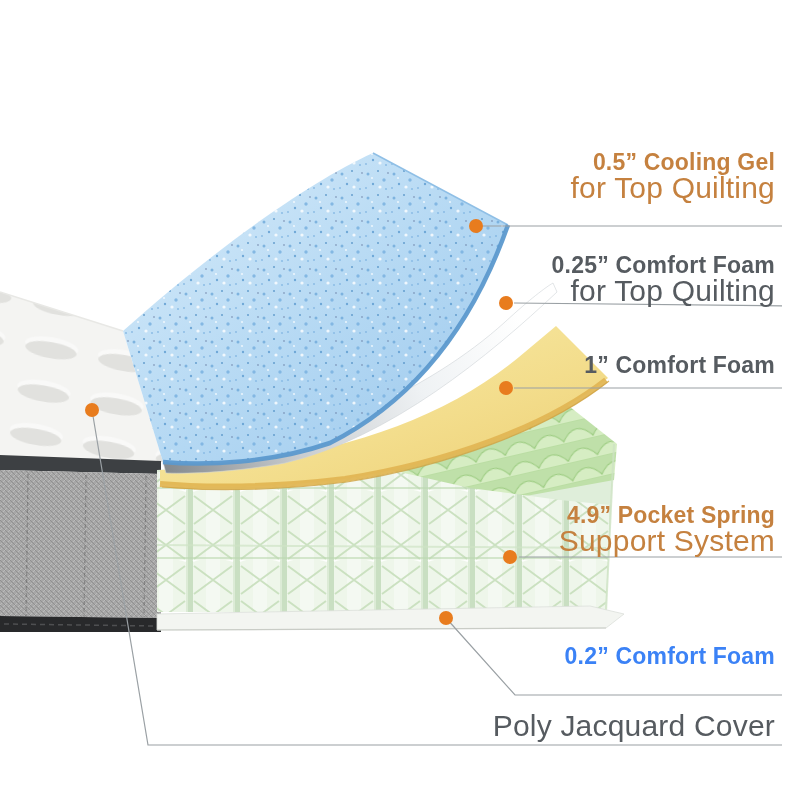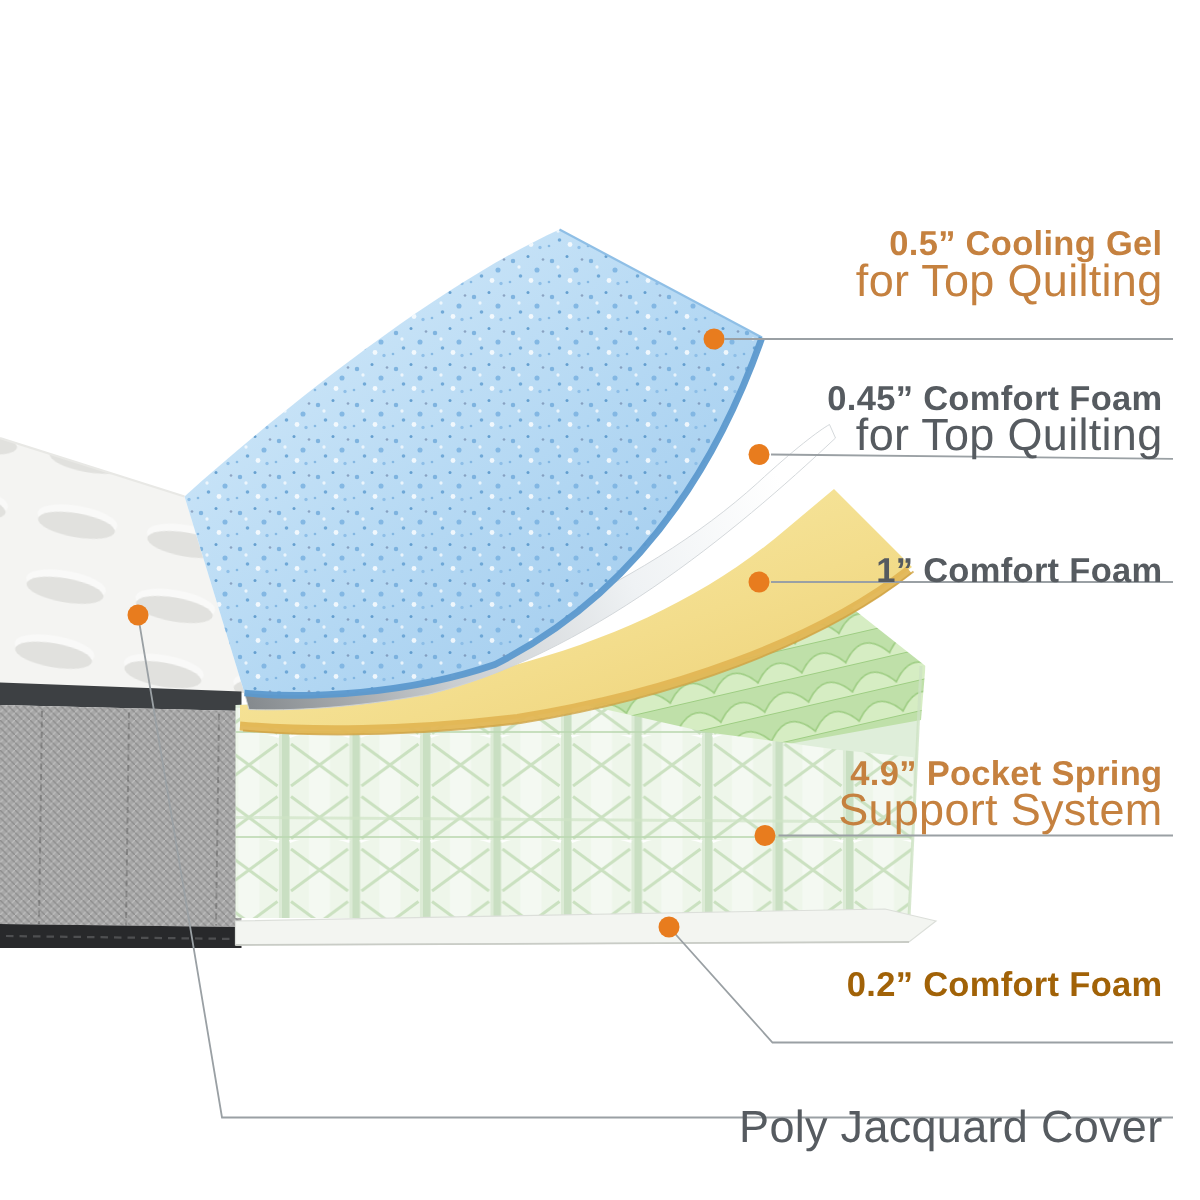--- a/index.html
+++ b/index.html
@@ -7,21 +7,21 @@
          font-family:"Liberation Sans",sans-serif;}
   .stage svg{position:absolute;left:0;top:0;}
   .callout{position:absolute;right:7px;text-align:right;line-height:26px;white-space:nowrap;}
   .c-title{font-weight:bold;font-size:23px;letter-spacing:.2px;}
   .c-sub{font-weight:400;font-size:30px;letter-spacing:.2px;}
   .co1{top:149px;}
   .co2{top:252px;}
   .co3{top:352px;}
   .co4{top:502px;}
   .co5{top:643px;}
-  .co6{top:739px;}
+  .co6{top:713px;}
 </style>
 </head>
 <body>
 
 <div class="stage">
 
 <svg width="800" height="800" viewBox="0 0 800 800">
   <defs>
     <linearGradient id="blueGrad" x1="0" y1="0" x2="1" y2="1">
       <stop offset="0" stop-color="#d8ecfa"></stop>
@@ -140,34 +140,34 @@
     <circle class="dot" cx="92" cy="410" r="7" fill="#e87c1e"></circle>
   </g>
 </svg>
 
   <div class="callout co1" style="color: rgb(197, 129, 63);">
     <div class="c-title">0.5” Cooling Gel</div>
     <div class="c-sub">for Top Quilting</div>
   </div>
 
   <div class="callout co2" style="color: rgb(86, 91, 96);">
-    <div class="c-title">0.45” Comfort Foam</div>
+    <div class="c-title">0.25” Comfort Foam</div>
     <div class="c-sub">for Top Quilting</div>
   </div>
 
-  <div class="callout co3" style="color: rgb(86, 91, 96); margin-top: 15px;">
+  <div class="callout co3" style="color: rgb(86, 91, 96);">
     <div class="c-title">1” Comfort Foam</div>
   </div>
 
   <div class="callout co4" style="color: rgb(197, 129, 63);">
     <div class="c-title">4.9” Pocket Spring</div>
     <div class="c-sub">Support System</div>
   </div>
 
-  <div class="callout co5" style="color: #a16207;">
+  <div class="callout co5" style="color: #3b82f6;">
     <div class="c-title">0.2” Comfort Foam</div>
   </div>
 
   <div class="callout co6" style="color: rgb(86, 91, 96);">
     <div class="c-sub">Poly Jacquard Cover</div>
   </div>
 
 </div>
 
 </body></html>

